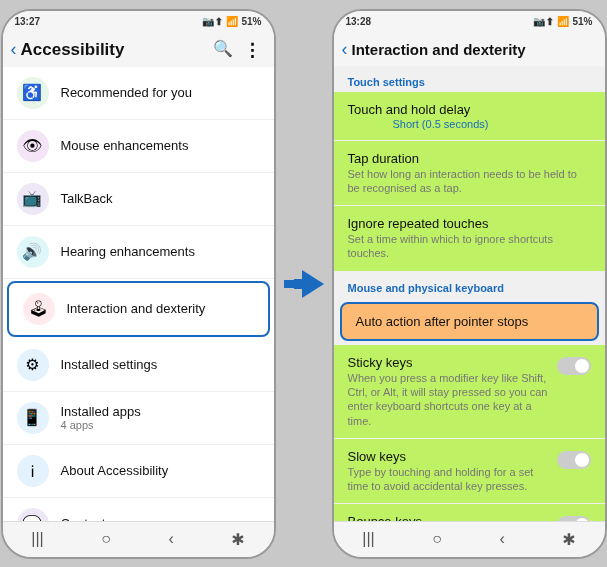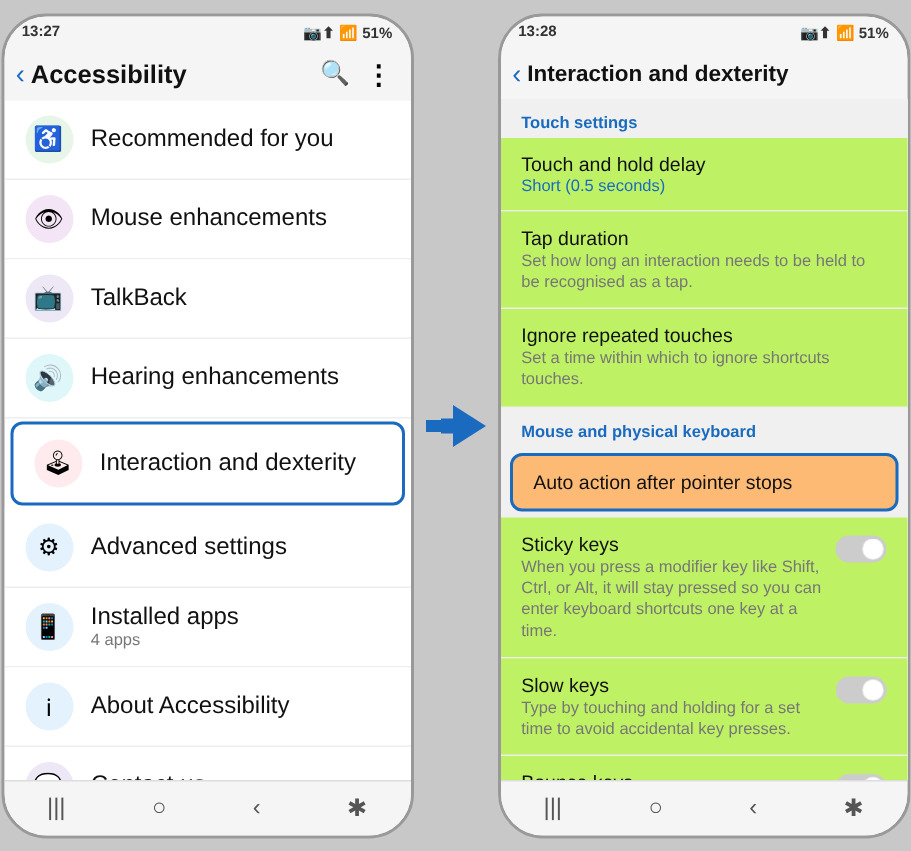--- a/index.html
+++ b/index.html
@@ -88,21 +88,21 @@
     }
     .menu-item.highlighted {
       border: 2px solid #1a6bbf;
       border-radius: 8px;
       margin: 2px 4px;
     }
     .menu-item-text-wrap {
       flex: 1;
     }
     .menu-item-title {
-      font-size: 16px;
+      font-size: 13px;
       color: #111;
       font-weight: 400;
     }
     .menu-item-subtitle {
       font-size: 11px;
       color: #777;
     }
 
     .icon-circle {
       width: 32px;
@@ -177,20 +177,21 @@
     }
     .detail-title {
       font-size: 13px;
       color: #111;
       font-weight: 500;
     }
     .detail-subtitle {
       font-size: 11px;
       color: #1a6bbf;
       margin-top: 1px;
+      margin-left: 45px;
     }
     .detail-desc {
       font-size: 11px;
       color: #777;
       margin-top: 1px;
       line-height: 1.3;
     }
 
     .detail-item-row {
       display: flex;
@@ -269,21 +270,21 @@
       </li>
       <li class="menu-item highlighted" style="background:#fff;">
         <div class="icon-circle" style="background:#ffebee;">🕹</div>
         <div class="menu-item-text-wrap">
           <div class="menu-item-title">Interaction and dexterity</div>
         </div>
       </li>
       <li class="menu-item">
         <div class="icon-circle" style="background:#e3f2fd;">⚙</div>
         <div class="menu-item-text-wrap">
-          <div class="menu-item-title">Advanced settings</div>
+          <div class="menu-item-title">Installed settings</div>
         </div>
       </li>
       <li class="menu-item">
         <div class="icon-circle" style="background:#e3f2fd;">📱</div>
         <div class="menu-item-text-wrap">
           <div class="menu-item-title">Installed apps</div>
           <div class="menu-item-subtitle">4 apps</div>
         </div>
       </li>
       <li class="menu-item">

